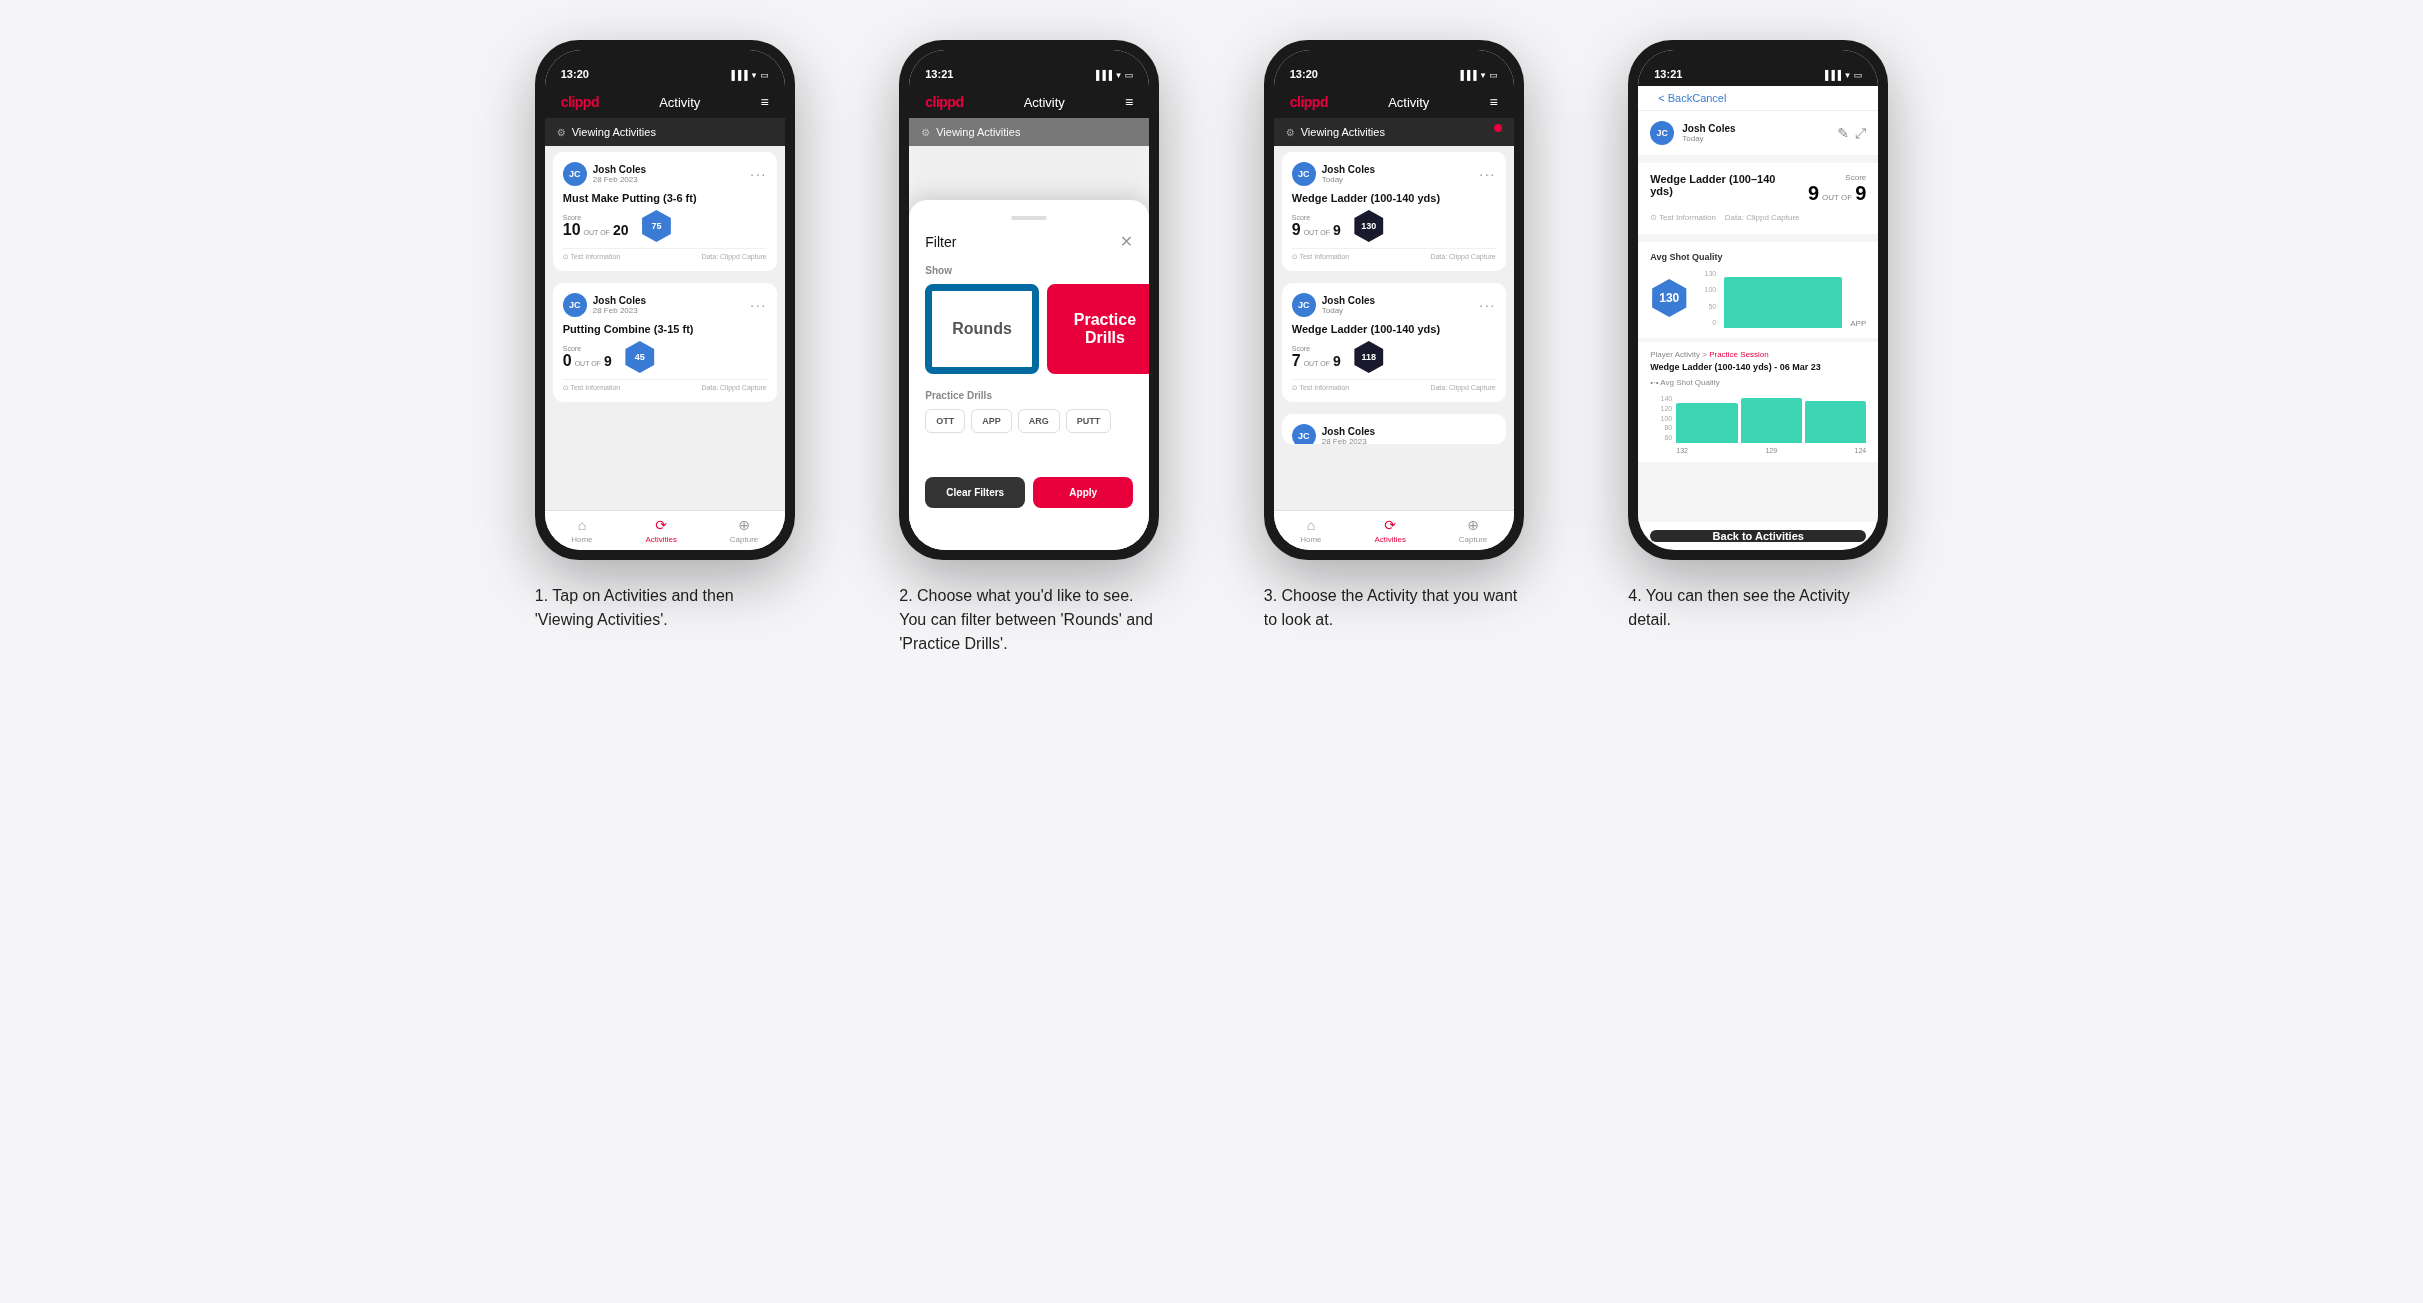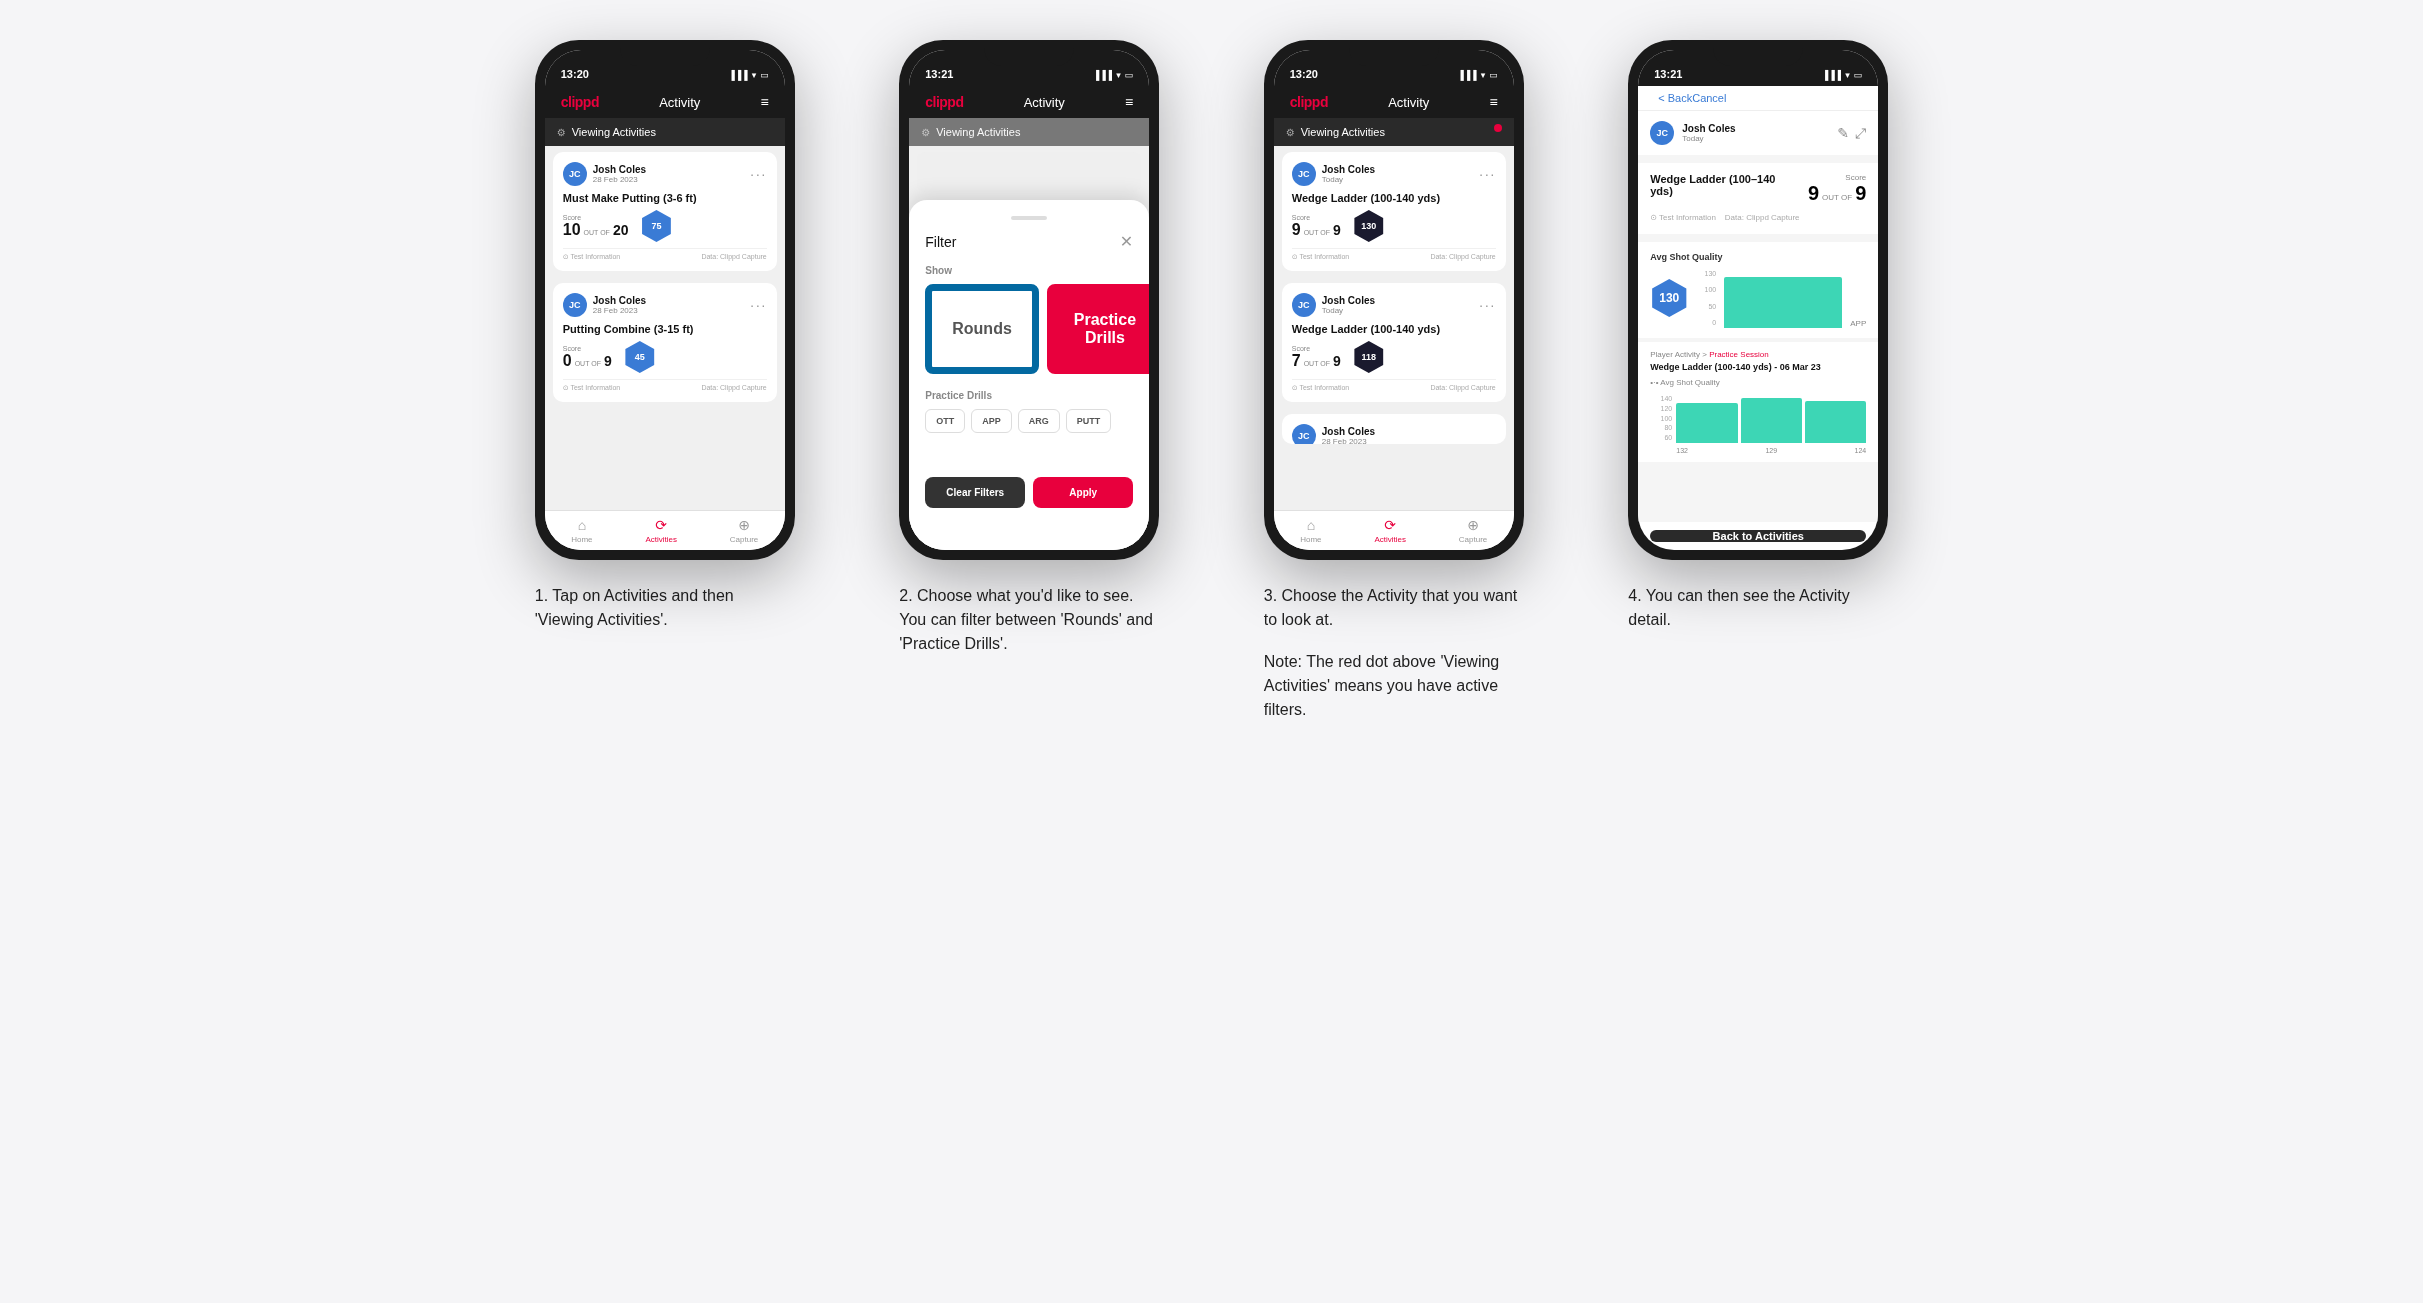--- a/index.html
+++ b/index.html
@@ -802,21 +802,20 @@
           <div class="bottom-nav-item">
             <span class="bottom-nav-icon">⊕</span>
             <span class="bottom-nav-label">Capture</span>
           </div>
         </div>
       </div>
     </div>
     <div class="step-description">
       <p class="step-text">3. Choose the Activity that you want to look at.</p>
       <br>
-      <p class="step-text">Note: The red dot above 'Viewing Activities' means you have active filters.</p>
     </div>
   </div>
 
   <div class="step-column">
     <div class="phone">
       <div class="phone-notch"></div>
       <div class="phone-inner">
         <div class="status-bar">
           <span class="status-time">13:21</span>
           <div class="status-icons">

